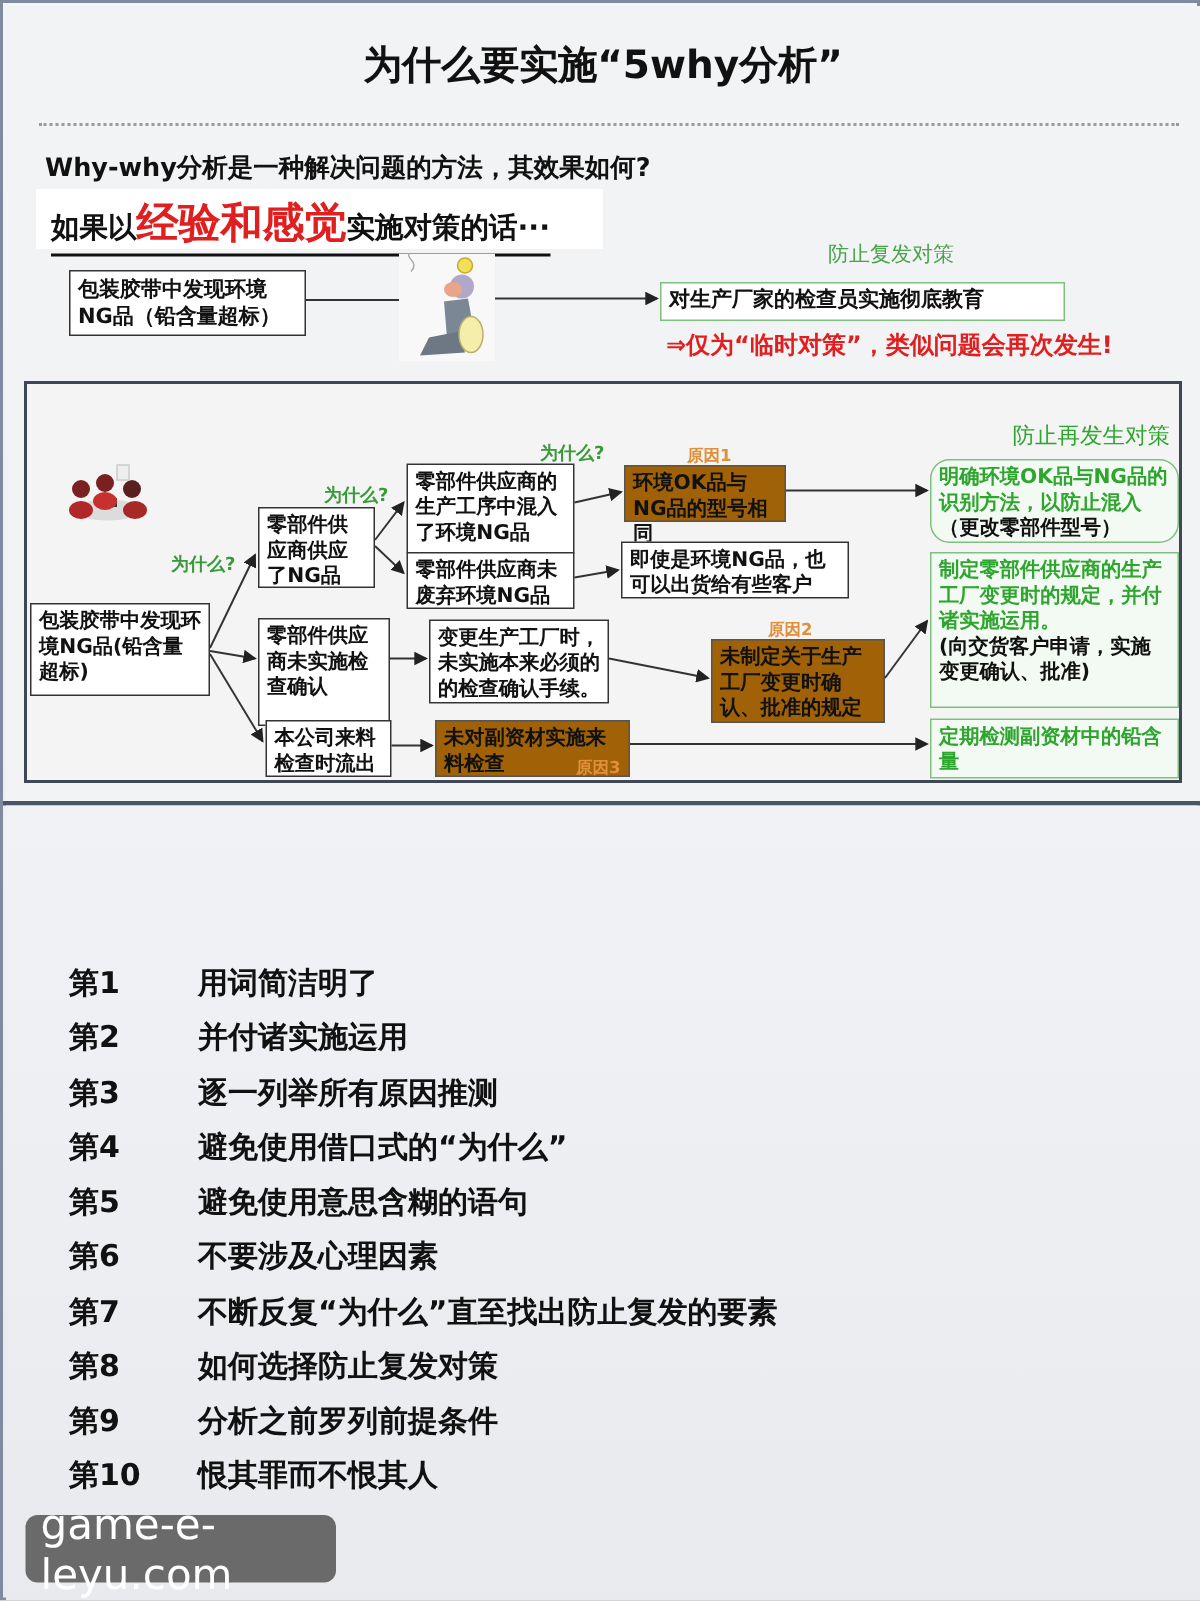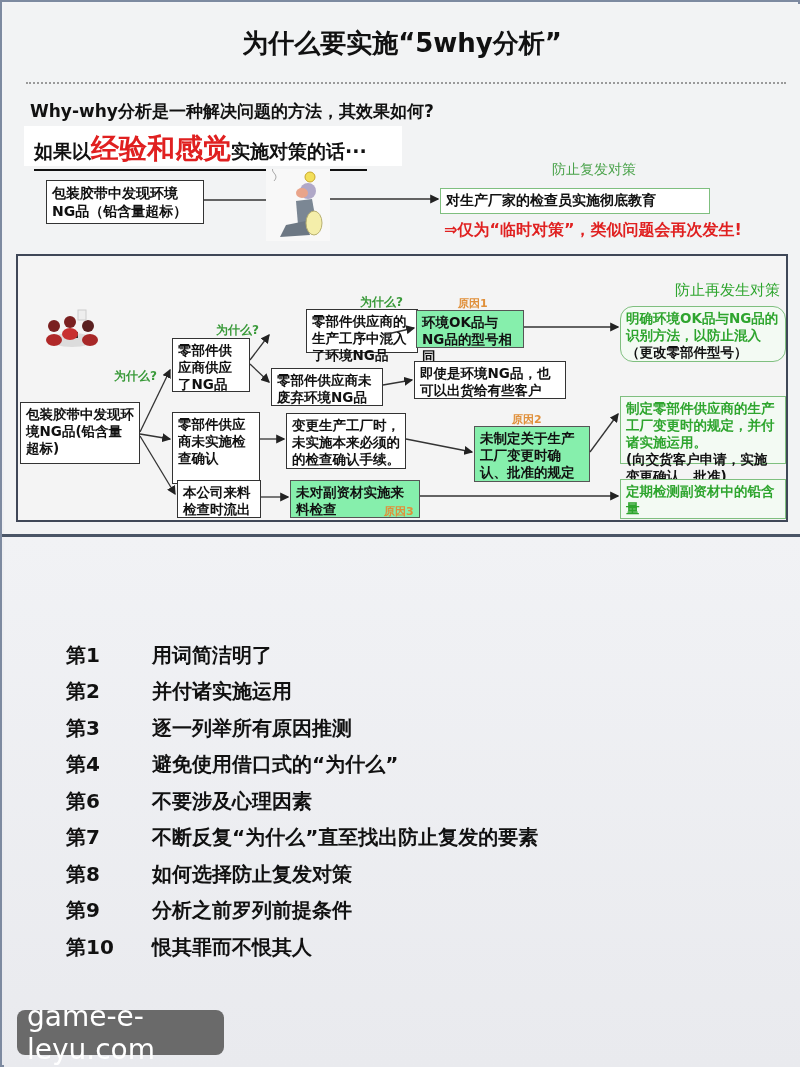--- a/index.html
+++ b/index.html
@@ -42,21 +42,21 @@
   }
   .exp-line {
     position: absolute; left: 30px; top: 126px; font-size: 19px; font-weight: bold;
     border-bottom: 2px solid #111; padding-bottom: 1px; white-space: nowrap;
   }
   .exp-line .big-red { color: #e02020; font-size: 28px; }
   .box {
     position: absolute; background: #fff; border: 1.5px solid #333;
     font-size: 13.5px; font-weight: bold; line-height: 17px; padding: 3px 5px;
   }
-  .box.yellow { background: #86efac; border-color: #555; }
+  .box.yellow { background: #a16207; border-color: #555; }
   .box.green { background: #f3faf3; border-color: #7fbf7f; color: #2ea52e; }
   .box.green .black { color: #111; }
   .lbl-green { position: absolute; color: #3a9a3a; font-size: 12px; font-weight: bold; }
   .lbl-orange { position: absolute; color: #e0903a; font-size: 11px; font-weight: bold; }
   .lbl-plain-green { position: absolute; color: #4aa24a; font-size: 14px; }
   .red-text { position: absolute; color: #e02020; font-size: 16px; font-weight: bold; white-space: nowrap; }
   .why-frame {
     position: absolute; left: 12px; top: 250px; width: 772px; height: 268px;
     border: 2.5px solid #3f4757; background: #f4f4f4;
   }
@@ -66,21 +66,21 @@
   }
   .why-heading .red { color: #d42020; font-size: 21px; }
   .green-heading { position: absolute; left: 623px; top: 277px; color: #2ea52e; font-size: 15px; font-weight: normal; padding-left: 48px; }
   svg.arrows { position: absolute; left: 0; top: 0; width: 800px; height: 1067px; pointer-events: none; }
   .title2 {
     position: absolute; left: 0; width: 796px; top: 28px; text-align: center;
     font-size: 23px; font-weight: bold;
   }
   .tips { position: absolute; left: 42px; top: 100px; }
   .tip { display: flex; height: 36.5px; align-items: center; font-size: 20px; font-weight: bold; }
-  .tip .num { width: 86px; margin-left: 20px; }
+  .tip .num { width: 86px; }
   .watermark {
     position: absolute; left: 15px; top: 1008px; width: 207px; height: 45px;
     background: #6a6a6a; border-radius: 8px; color: #fff; font-size: 28px;
     font-family: "DejaVu Sans", sans-serif; display: flex; align-items: center; padding-left: 10px;
   }
   .illus { position: absolute; }
 </style>
 </head>
 <body>
 
@@ -135,38 +135,38 @@
     <div class="lbl-green" style="left:110px; top:364px;">为什么?</div>
     <div class="lbl-green" style="left:212px; top:318px;">为什么?</div>
     <div class="lbl-green" style="left:356px; top:290px;">为什么?</div>
 
     <div class="box" style="left:16px; top:398px; width:120px; height:62px;">包装胶带中发现环境NG品(铅含量超标)</div>
 
     <div class="box" style="left:168px; top:334px; width:78px; height:54px;">零部件供应商供应了NG品</div>
     <div class="box" style="left:168px; top:408px; width:88px; height:72px;">零部件供应商未实施检查确认</div>
     <div class="box" style="left:173px; top:476px; width:84px; height:38px;">本公司来料检查时流出</div>
 
-    <div class="box" style="left:267px; top:305px; width:112px; height:44px;margin-left:35px;">零部件供应商的生产工序中混入了环境NG品</div>
+    <div class="box" style="left:267px; top:305px; width:112px; height:60px;">零部件供应商的生产工序中混入了环境NG品</div>
     <div class="box" style="left:267px; top:364px; width:112px; height:38px;">零部件供应商未废弃环境NG品</div>
     <div class="box" style="left:282px; top:409px; width:120px; height:56px;">变更生产工厂时，未实施本来必须的的检查确认手续。</div>
     <div class="box yellow" style="left:286px; top:476px; width:130px; height:38px;">未对副资材实施来料检查</div>
 
     <div class="box yellow" style="left:412px; top:306px; width:108px; height:38px;">环境OK品与NG品的型号相同</div>
     <div class="box" style="left:410px; top:357px; width:152px; height:38px;">即使是环境NG品，也可以出货给有些客户</div>
     <div class="box yellow" style="left:470px; top:422px; width:116px; height:56px;">未制定关于生产工厂变更时确认、批准的规定</div>
 
     <div class="lbl-orange" style="left:454px; top:292px;">原因1</div>
     <div class="lbl-orange" style="left:508px; top:408px;">原因2</div>
     <div class="lbl-orange" style="left:380px; top:500px;">原因3</div>
 
     <div class="box green" style="left:616px; top:302px; width:166px; height:56px;border-radius:13px;">
       <span>明确环境OK品与NG品的识别方法，以防止混入</span>
       <span class="black">（更改零部件型号）</span>
     </div>
-    <div class="box green" style="left:616px; top:364px; width:166px; height:68px;margin-top:28px;">
+    <div class="box green" style="left:616px; top:364px; width:166px; height:104px;">
       <span>制定零部件供应商的生产工厂变更时的规定，并付诸实施运用。</span><br>
       <span class="black">(向交货客户申请，实施变更确认、批准)</span>
     </div>
     <div class="box green" style="left:616px; top:475px; width:166px; height:40px;">
       <span>定期检测副资材中的铅含量</span>
     </div>
   </div>
 
   <div class="divider-bar"></div>
 
@@ -180,20 +180,24 @@
           <span class="num">第2</span>
           <span>并付诸实施运用</span>
         </div>
       <div class="tip">
           <span class="num">第3</span>
           <span>逐一列举所有原因推测</span>
         </div>
       <div class="tip">
           <span class="num">第4</span>
           <span>避免使用借口式的“为什么”</span>
+        </div>
+      <div class="tip">
+          <span class="num">第5</span>
+          <span>避免使用意思含糊的语句</span>
         </div>
       <div class="tip">
           <span class="num">第6</span>
           <span>不要涉及心理因素</span>
         </div>
       <div class="tip">
           <span class="num">第7</span>
           <span>不断反复“为什么”直至找出防止复发的要素</span>
         </div>
       <div class="tip">

